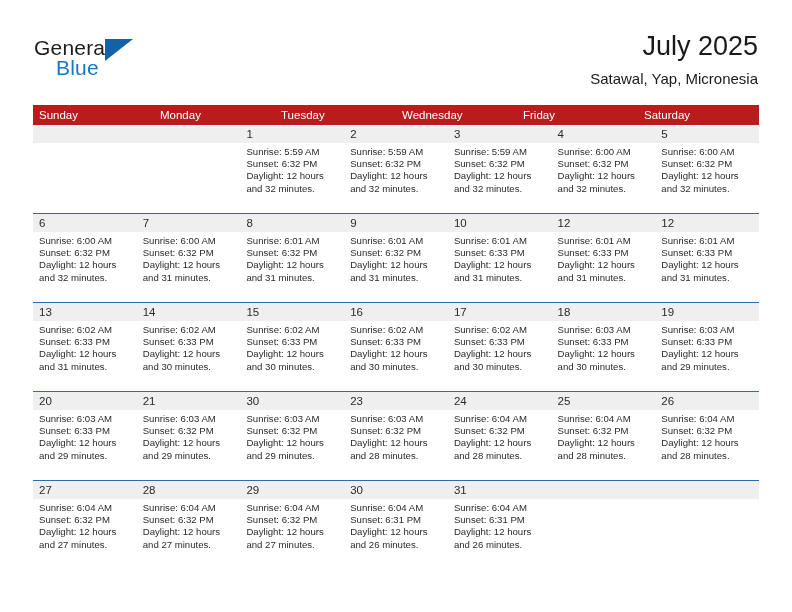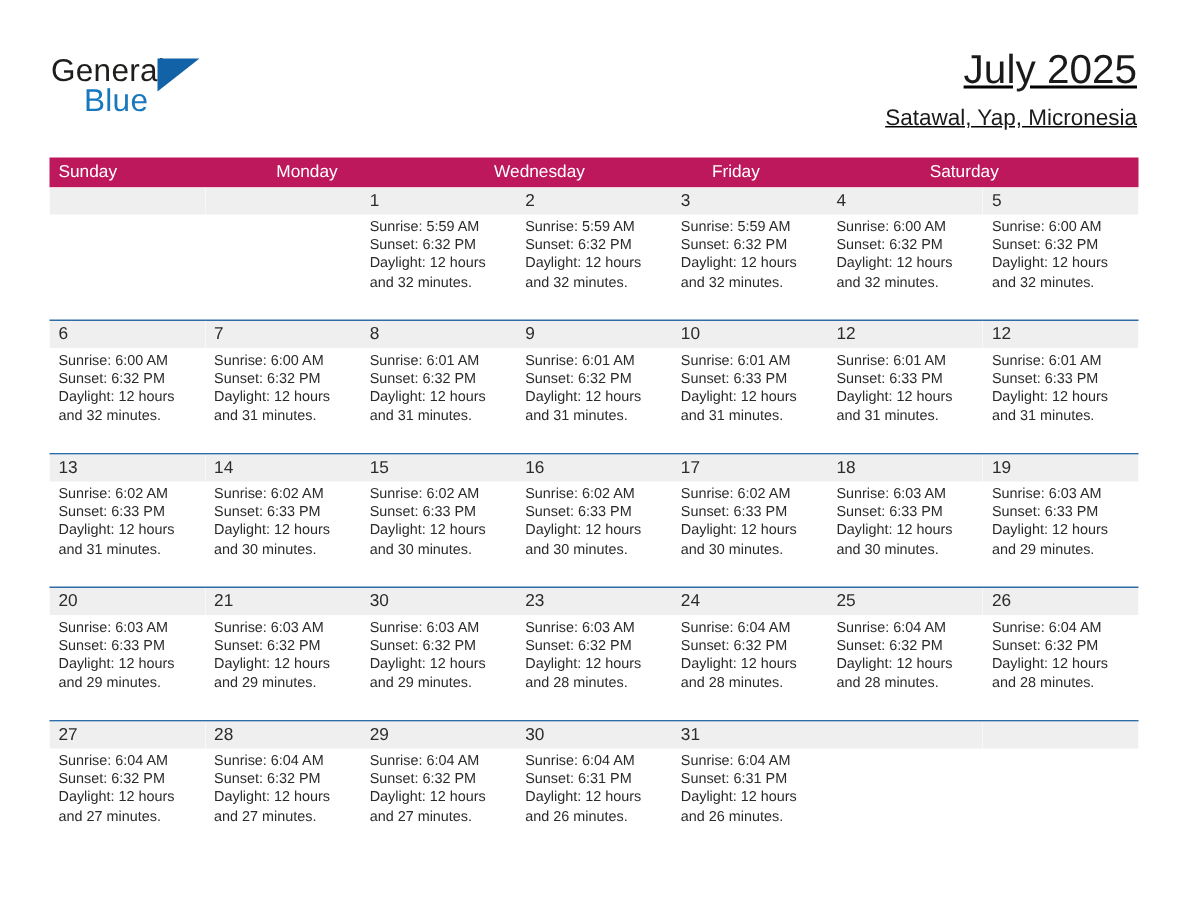--- a/index.html
+++ b/index.html
@@ -63,21 +63,20 @@
     height: 0;
     border-left: 28px solid #1162a6;
     border-bottom: 22px solid transparent;
   }
 
   .title-block {
     position: absolute;
     right: 34px;
     top: 30px;
     text-align: right;
-    text-decoration: underline;
   }
   .month-title {
     font-size: 27px;
     color: #1a1a1a;
     line-height: 32px;
     white-space: nowrap;
   }
   .location {
     margin-top: 8px;
     font-size: 15px;
@@ -88,21 +87,21 @@
 
   
   .calendar {
     position: absolute;
     left: 33px;
     top: 105px;
     width: 726px;
   }
   .dow-row {
     display: flex;
-    background: #be185d;
+    background: #b91c1c;
     height: 20px;
   }
   .dow-cell {
     flex: 1 1 0;
     box-sizing: border-box;
     padding-left: 6px;
     color: #ffffff;
     font-size: 11.5px;
     line-height: 20px;
     white-space: nowrap;
@@ -162,20 +161,21 @@
       <div class="location">Satawal, Yap, Micronesia</div>
     </div>
 
   </div>
 
   <div class="calendar">
 
     <div class="dow-row">
       <div class="dow-cell">Sunday</div>
       <div class="dow-cell">Monday</div>
+      <div class="dow-cell">Tuesday</div>
       <div class="dow-cell">Wednesday</div>
       <div class="dow-cell">Friday</div>
       <div class="dow-cell">Saturday</div>
     </div>
 
     <div class="week-row first">
       <div class="day-cell empty">
         <div class="day-band">
             <div class="day-num"></div>
           </div>

